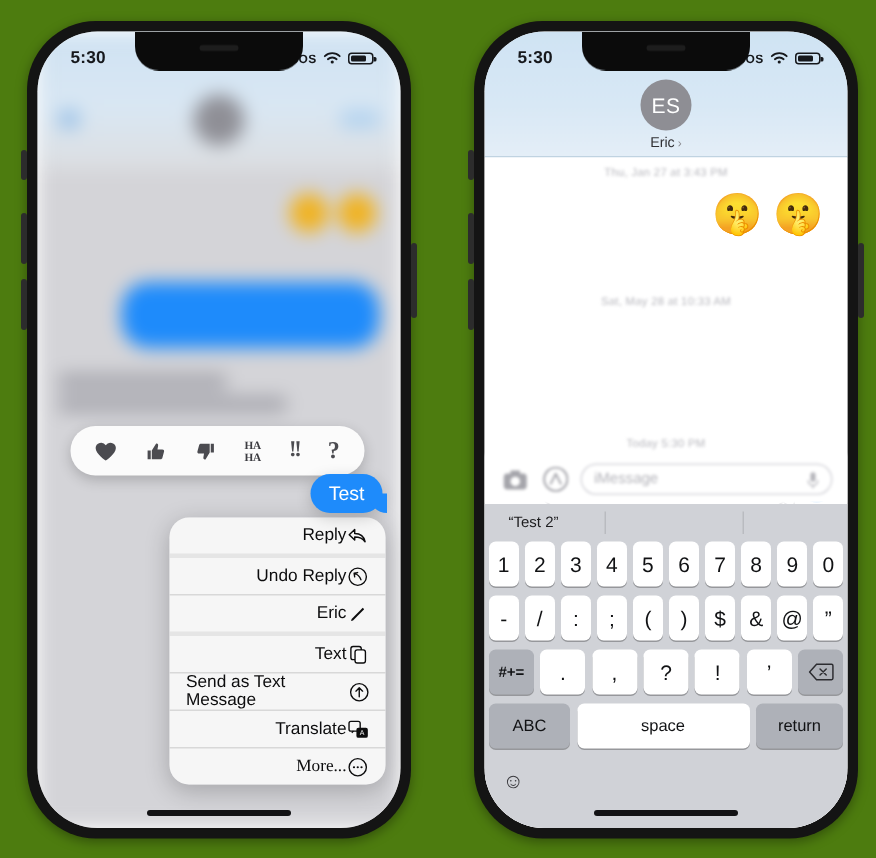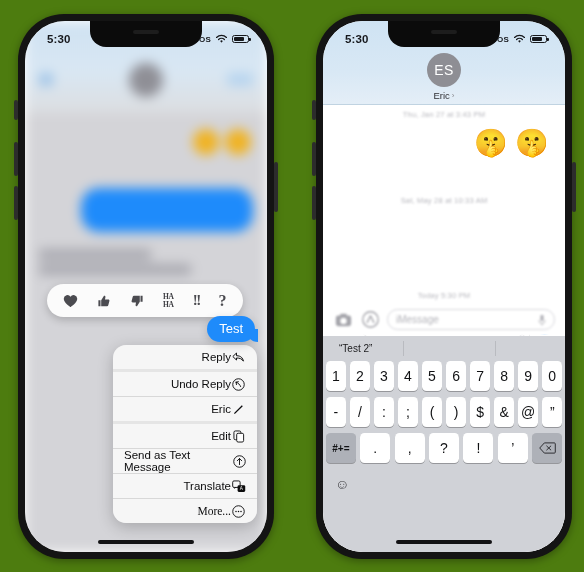--- a/index.html
+++ b/index.html
@@ -388,21 +388,21 @@
         </div>
         <div class="ctx-item sep-strong">
           <span>Eric</span>
           <span class="ctx-icon">
             <svg width="13" height="13" viewBox="0 0 14 14">
                 <path d="M2.2 11.8l1.4-.4L11.6 3.4 10.6 2.4 2.6 10.4z" fill="#0c0c0d"></path>
               </svg>
           </span>
         </div>
         <div class="ctx-item">
-          <span>Edit</span>
+          <span>Text</span>
           <span class="ctx-icon">
             <svg width="12" height="13" viewBox="0 0 13 14">
                 <rect x="1" y="1" width="7.5" height="9.5" rx="1.6" fill="none" stroke="#0c0c0d" stroke-width="1"></rect>
                 <rect x="4" y="3.5" width="7.5" height="9.5" rx="1.6" fill="#fff" stroke="#0c0c0d" stroke-width="1"></rect>
               </svg>
           </span>
         </div>
         <div class="ctx-item">
           <span>Send as Text Message</span>
           <span class="ctx-icon">
@@ -555,20 +555,25 @@
           <div class="key">!</div>
           <div class="key">’</div>
           <div class="key dark w-bk">
             <svg width="17" height="12" viewBox="0 0 19 13">
                 <path d="M6 .8h11.2c.6 0 1 .5 1 1v9.4c0 .6-.4 1-1 1H6L.8 6.5z" fill="none" stroke="#2c2c30" stroke-width="1.1"></path>
                 <path d="M8.6 4.3l4.6 4.4M13.2 4.3L8.6 8.7" stroke="#2c2c30" stroke-width="1.1" stroke-linecap="round"></path>
               </svg>
           </div>
         </div>
 
+        <div class="krow">
+          <div class="key dark w-abc">ABC</div>
+          <div class="key w-space">space</div>
+          <div class="key dark w-ret">return</div>
+        </div>
 
         <div class="kbottom">
           <span class="emoji-key">☺</span>
         </div>
       </div>
 
       <div class="home-ind"></div>
     </div>
   </div>
 

